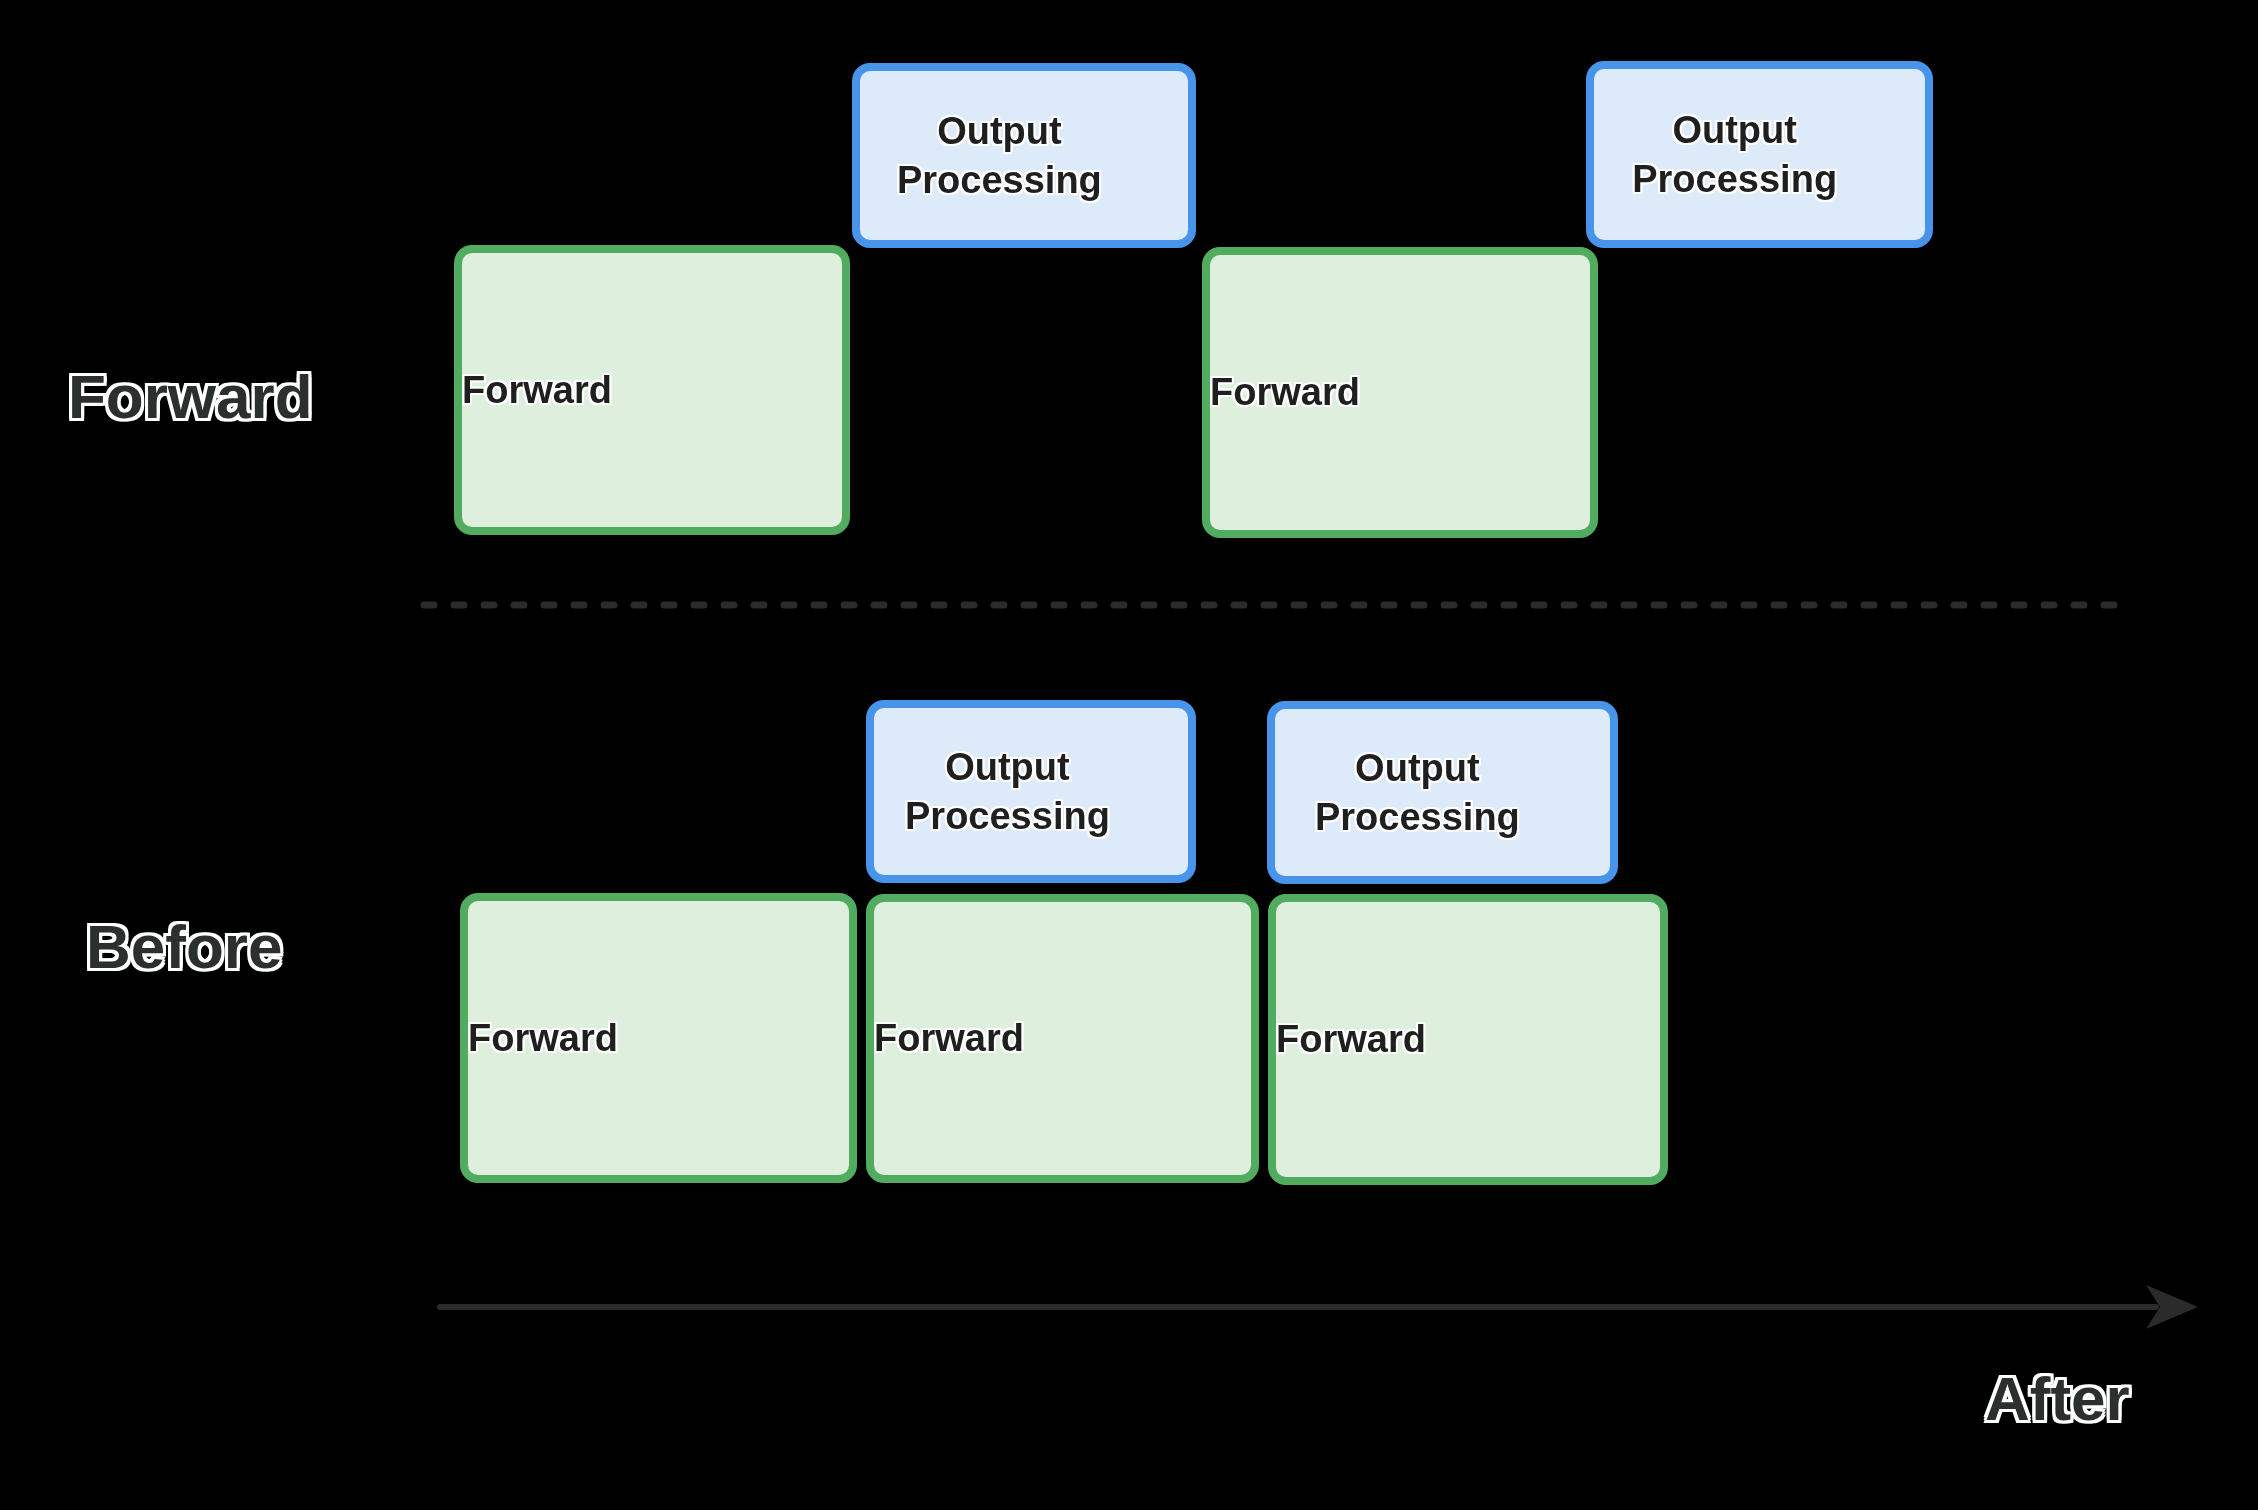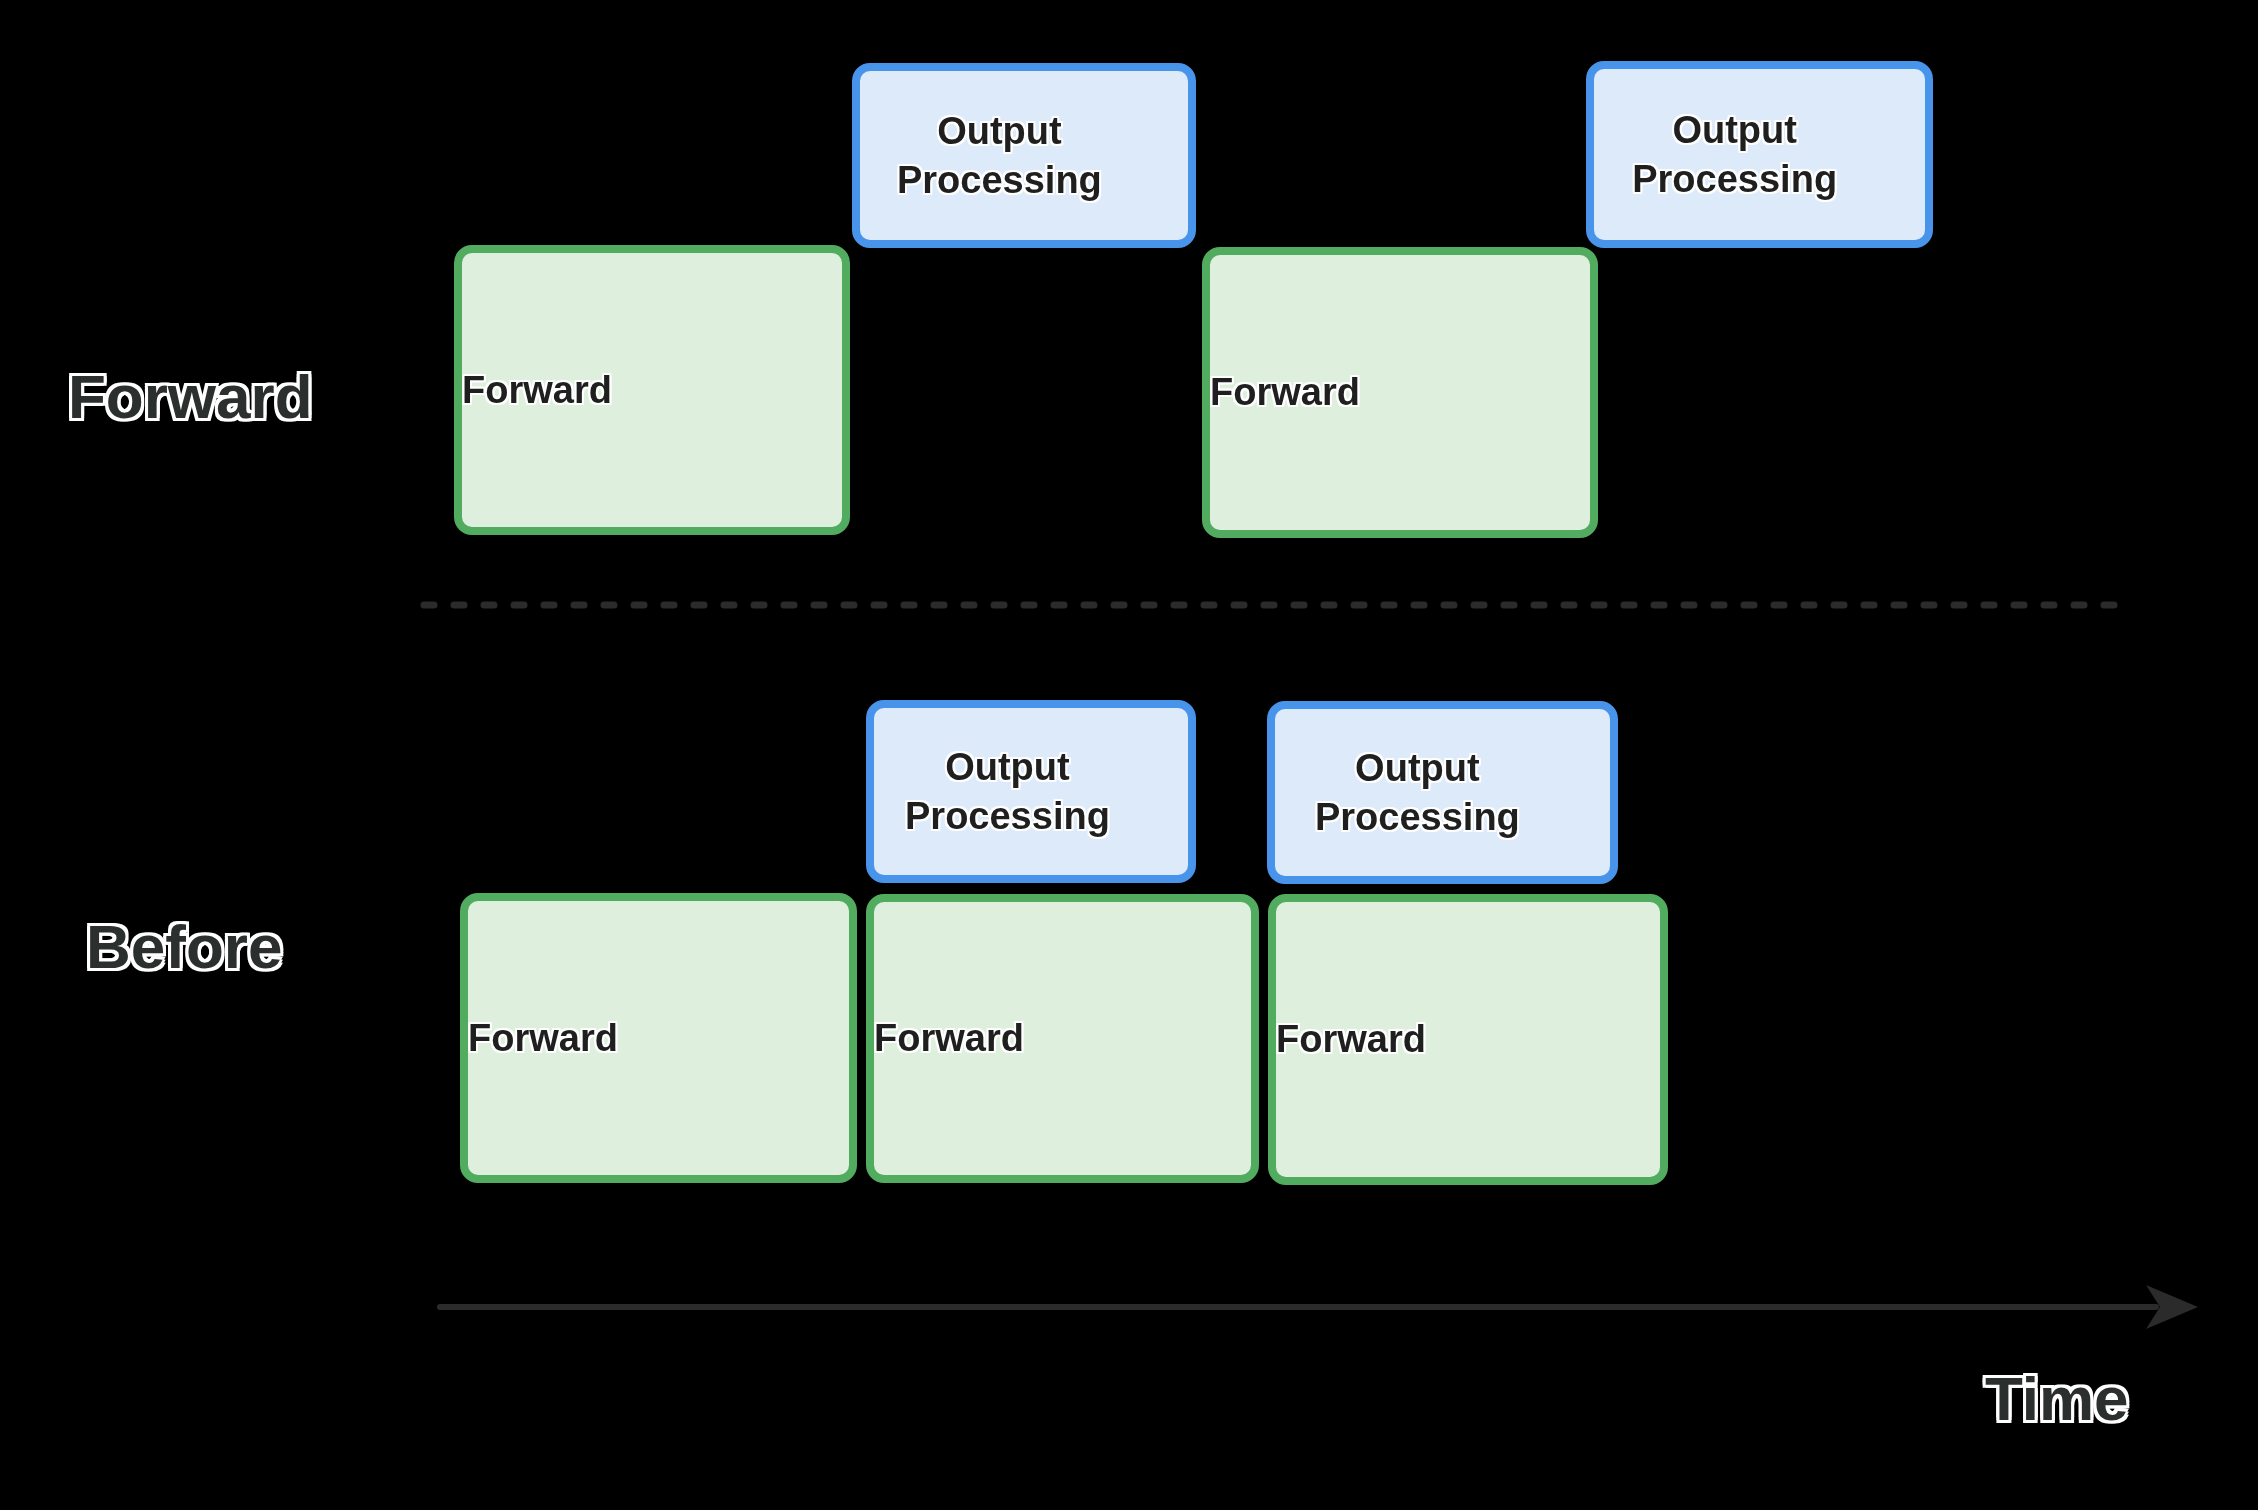--- a/index.html
+++ b/index.html
@@ -106,15 +106,15 @@
 
   <div class="block forward" style="left:1268px; top:894px; width:400px; height:291px;">
     <span class="block-label">Forward</span>
   </div>
 
   <svg class="arrow-svg" style="left:430px; top:1277px;" width="1790" height="60" viewBox="0 0 1790 60">
     <line x1="10" y1="30" x2="1726" y2="30" stroke="var(--arrow)" stroke-width="6" stroke-linecap="round"></line>
     <path d="M 1716 8 L 1768 30 L 1716 52 L 1730 30 Z" fill="var(--arrow)"></path>
   </svg>
 
-  <div class="row-label" style="left:1985px; top:1368px;">Time</div>
+  <div class="row-label" style="left:1985px; top:1368px;">After</div>
 
 </div>
 
 </body></html>

